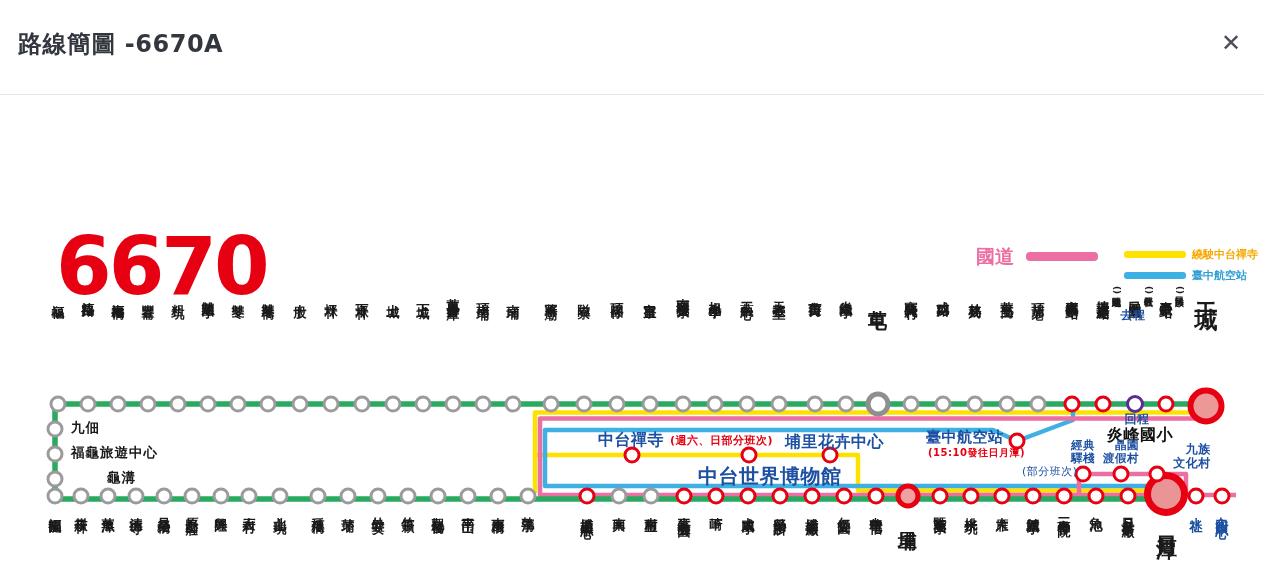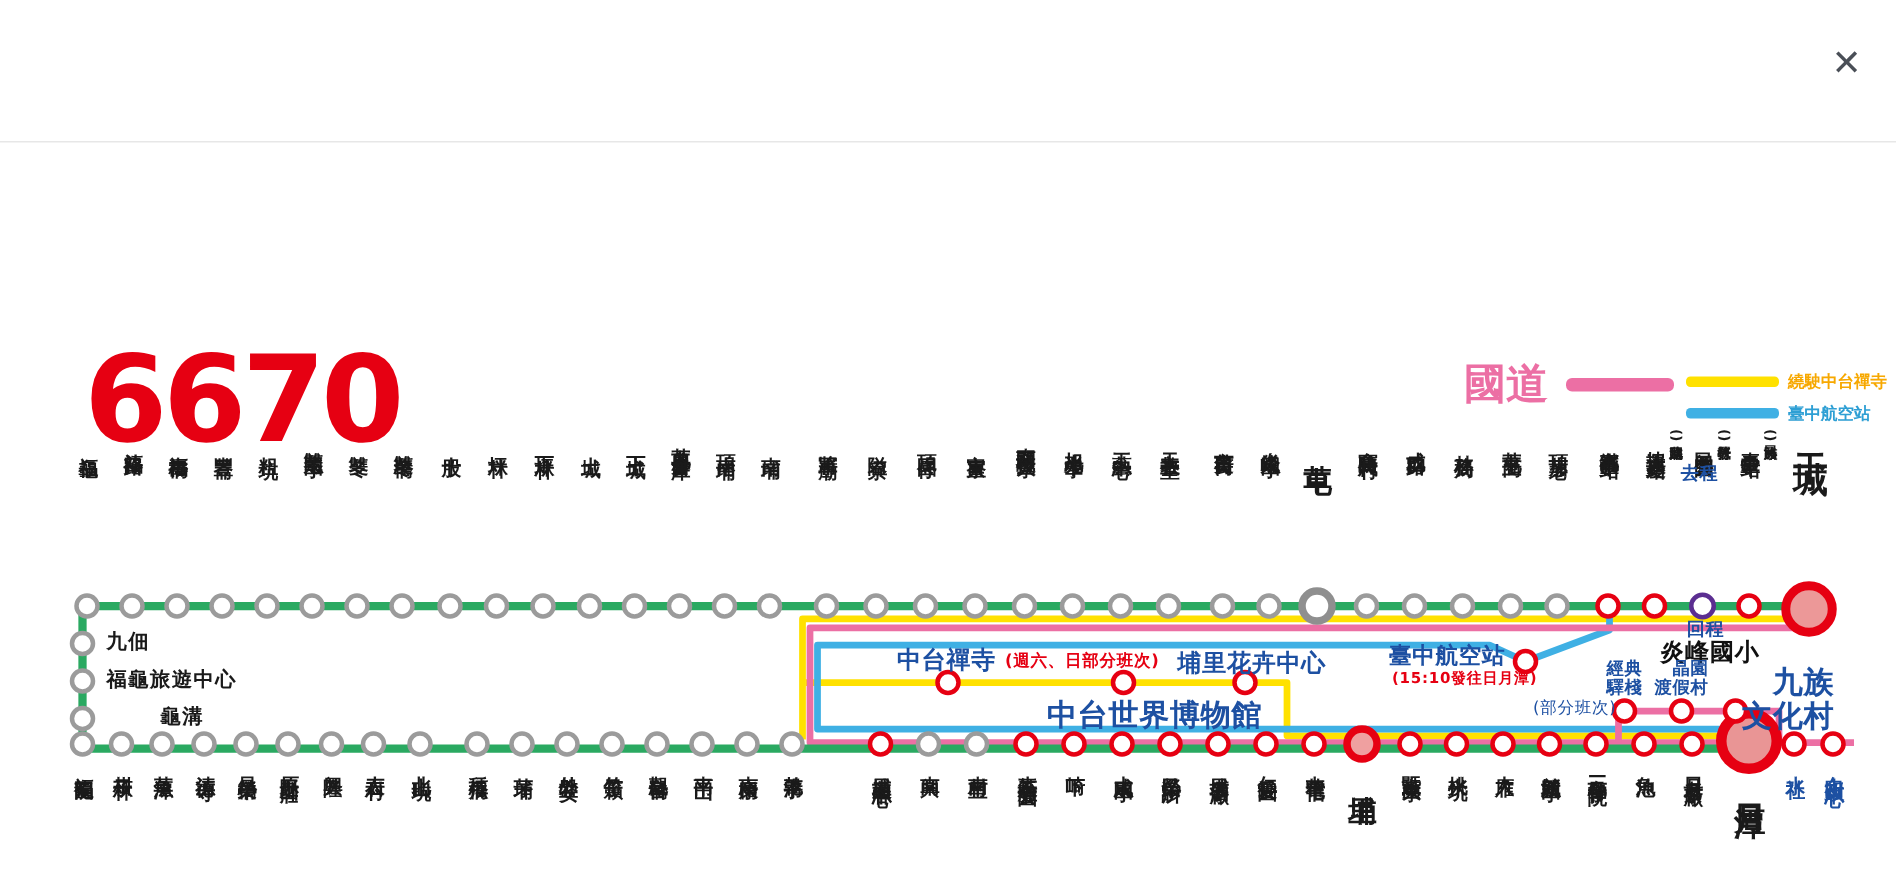--- a/index.html
+++ b/index.html
@@ -10,21 +10,21 @@
   .close-btn{position:absolute;right:16px;top:26px;width:34px;height:34px;border:none;background:none;cursor:pointer;
              font-size:24px;color:#4a4f57;line-height:34px;text-align:center;padding:0;}
   .diagram{position:absolute;left:0;top:82px;width:1264px;height:485px;}
   svg.lines{position:absolute;left:0;top:0;width:1264px;height:580px;}
   .route-no{position:absolute;left:56px;top:145px;font-size:80px;line-height:1;font-weight:700;color:var(--c-red);letter-spacing:-3px;}
   .route-title{position:absolute;left:243px;top:157px;font-size:46px;line-height:1;font-weight:900;color:#0d0d0d;letter-spacing:5px;white-space:nowrap;}
   
   .legend{position:absolute;left:976px;top:158px;width:288px;height:72px;}
   .lg-left{position:absolute;left:0;top:0;}
   .lg-row{display:flex;align-items:center;gap:12px;height:32px;}
-  .lg-big{font-size:28px;font-weight:800;line-height:1;}
+  .lg-big{font-size:19px;font-weight:800;line-height:1;}
   .lg-swatch{width:72px;height:9px;border-radius:4px;}
   .lg-right{position:absolute;left:148px;top:4px;}
   .lg-row2{display:flex;align-items:center;gap:6px;height:21px;}
   .lg-swatch2{width:62px;height:7px;border-radius:3px;}
   .lg-small{font-size:11px;font-weight:700;white-space:nowrap;}
   
   .cir{position:absolute;border-radius:50%;background:#fff;box-sizing:border-box;transform:translate(-50%,-50%);}
   .c-gray{width:17px;height:17px;border:3.5px solid var(--c-gray);}
   .c-red{width:17px;height:17px;border:3.5px solid var(--c-red);}
   .c-purple{width:18px;height:18px;border:3.5px solid var(--c-purple);}
@@ -42,20 +42,21 @@
   .nc-navy{color:var(--c-navy);}
   .hlab{position:absolute;font-size:13.5px;font-weight:700;color:#1a1a1a;transform:translateY(-55%);letter-spacing:1px;white-space:nowrap;}
   .note{position:absolute;line-height:1.15;white-space:pre-line;letter-spacing:.5px;}
   .note.ctr{transform:translateX(-50%);text-align:right;}
   .nc-red{color:var(--c-red);} .nc-black{color:#101010;}
 </style>
 </head>
 <body>
 
 <div class="header">
+  <div class="page-title">路線簡圖 -6670A</div>
   <button class="close-btn"><span>✕</span></button>
 </div>
 
 <div class="diagram">
   <svg class="lines" viewBox="0 0 1264 580">
     <path d="M 1208 330.5 H 535 V 411" fill="none" stroke-width="4.5" stroke-linejoin="round" stroke="#ffe100"></path>
     <path d="M 537 373 H 858 V 408.5 H 1172" fill="none" stroke-width="4.5" stroke-linejoin="round" stroke="#ffe100"></path>
     <path d="M 1073 325 V 338 L 1017 359 L 993 348 H 545 V 404 H 1172" fill="none" stroke-width="4.5" stroke-linejoin="round" stroke="#3fb0e4"></path>
     <path d="M 1208 336.5 H 540 V 413 H 1236" fill="none" stroke-width="4.5" stroke-linejoin="round" stroke="#ec6fa4"></path>
     <path d="M 1079 413 V 392 H 1186 V 413" fill="none" stroke-width="4.5" stroke-linejoin="round" stroke="#ec6fa4"></path>
@@ -259,16 +260,16 @@
       <div class="note nc-red" style="top: 365px; font-size: 10px; font-weight: 700; left: 928px;">(15:10發往日月潭)</div>
       <div class="note nc-navy" style="top: 349px; font-size: 16px; font-weight: 700; left: 598px;">中台禪寺</div>
       <div class="note nc-red" style="top: 353px; font-size: 11px; font-weight: 700; left: 670px;">(週六、日部分班次)</div>
       <div class="note nc-navy" style="top: 351px; font-size: 16px; font-weight: 700; left: 785px;">埔里花卉中心</div>
       <div class="note nc-navy" style="top: 383px; font-size: 20px; font-weight: 700; left: 698px;">中台世界博物館</div>
       <div class="note nc-navy" style="top: 384px; font-size: 11px; font-weight: 400; left: 1022px;">(部分班次)</div>
       <div class="note nc-navy ctr" style="top: 357px; font-size: 11.5px; font-weight: 700; left: 1083px;">經典
 驛棧</div>
       <div class="note nc-navy ctr" style="top: 357px; font-size: 11.5px; font-weight: 700; left: 1121px;">晶園
 渡假村</div>
-      <div class="note nc-navy ctr" style="top: 361px; font-size: 20px; font-weight: 700; left: 1192px;">九族
+      <div class="note nc-navy ctr" style="top: 361px; font-size: 12px; font-weight: 700; left: 1192px;">九族
 文化村</div>
     </div>
 </div>
 
 </body></html>

